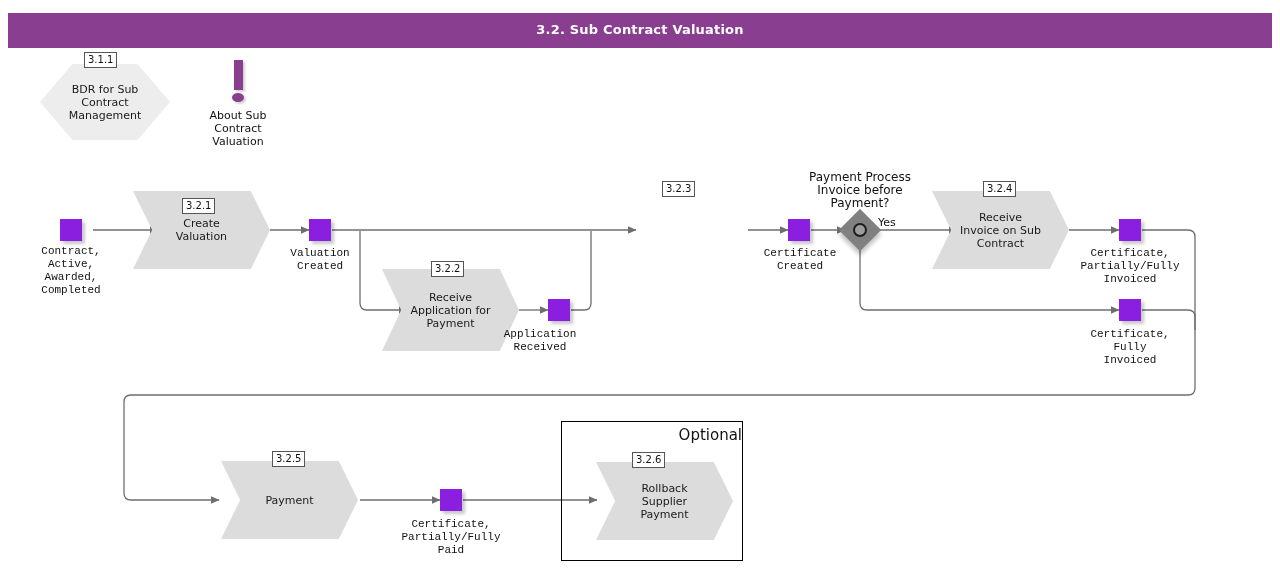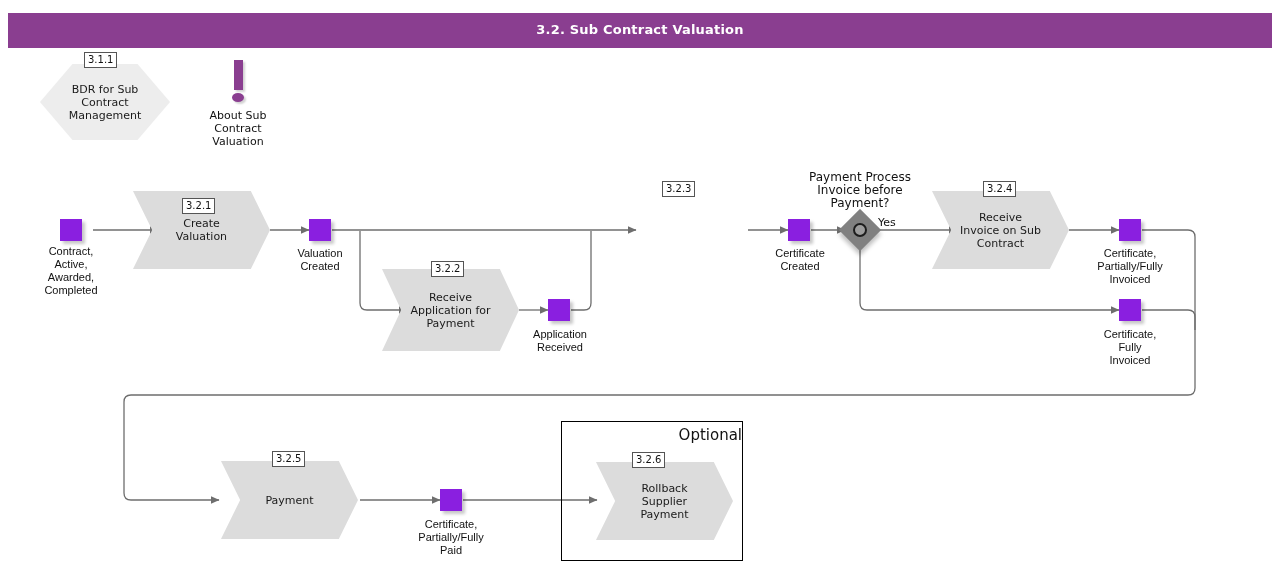--- a/index.html
+++ b/index.html
@@ -116,21 +116,21 @@
     background: #8A1FE0;
     box-shadow: 3px 3px 3px rgba(0,0,0,0.22);
   }
   .sqlbl {
     position: absolute;
     text-align: center;
     font-size: 11px;
     line-height: 13px;
     color: #111111;
     white-space: pre;
-    font-family: Liberation Sans, sans-serif;
+    font-family: Liberation Mono, monospace;
   }
   
   .diamond {
     position: absolute;
     width: 30px;
     height: 30px;
   }
   .diamond .dshp {
     position: absolute;
     left: 0; top: 0;
@@ -286,21 +286,21 @@
 
   <div class="chev" style="left:382px; top:269px; width:137px; height:82px;">
     <div class="shp"></div>
     <div class="lbl" style="white-space:pre;">Receive
 Application for
 Payment</div>
   </div>
   <div class="tag" style="left:431px; top:261px;">3.2.2</div>
 
   <div class="sq" style="left:548px; top:299px;"></div>
-  <div class="sqlbl" style="left:514px; top:328px; width:92px;text-align:center;">Application
+  <div class="sqlbl" style="left:494px; top:328px; width:92px;text-align:center;">Application
 Received</div>
 
   <div class="tag" style="left:662px; top:181px;">3.2.3</div>
 
   <div class="sq" style="left:788px; top:219px;"></div>
   <div class="sqlbl" style="left:754px; top:247px; width:92px;">Certificate
 Created</div>
 
   <div class="dlabel" style="left:784px; top:171px; width:152px;">Payment Process
 Invoice before

